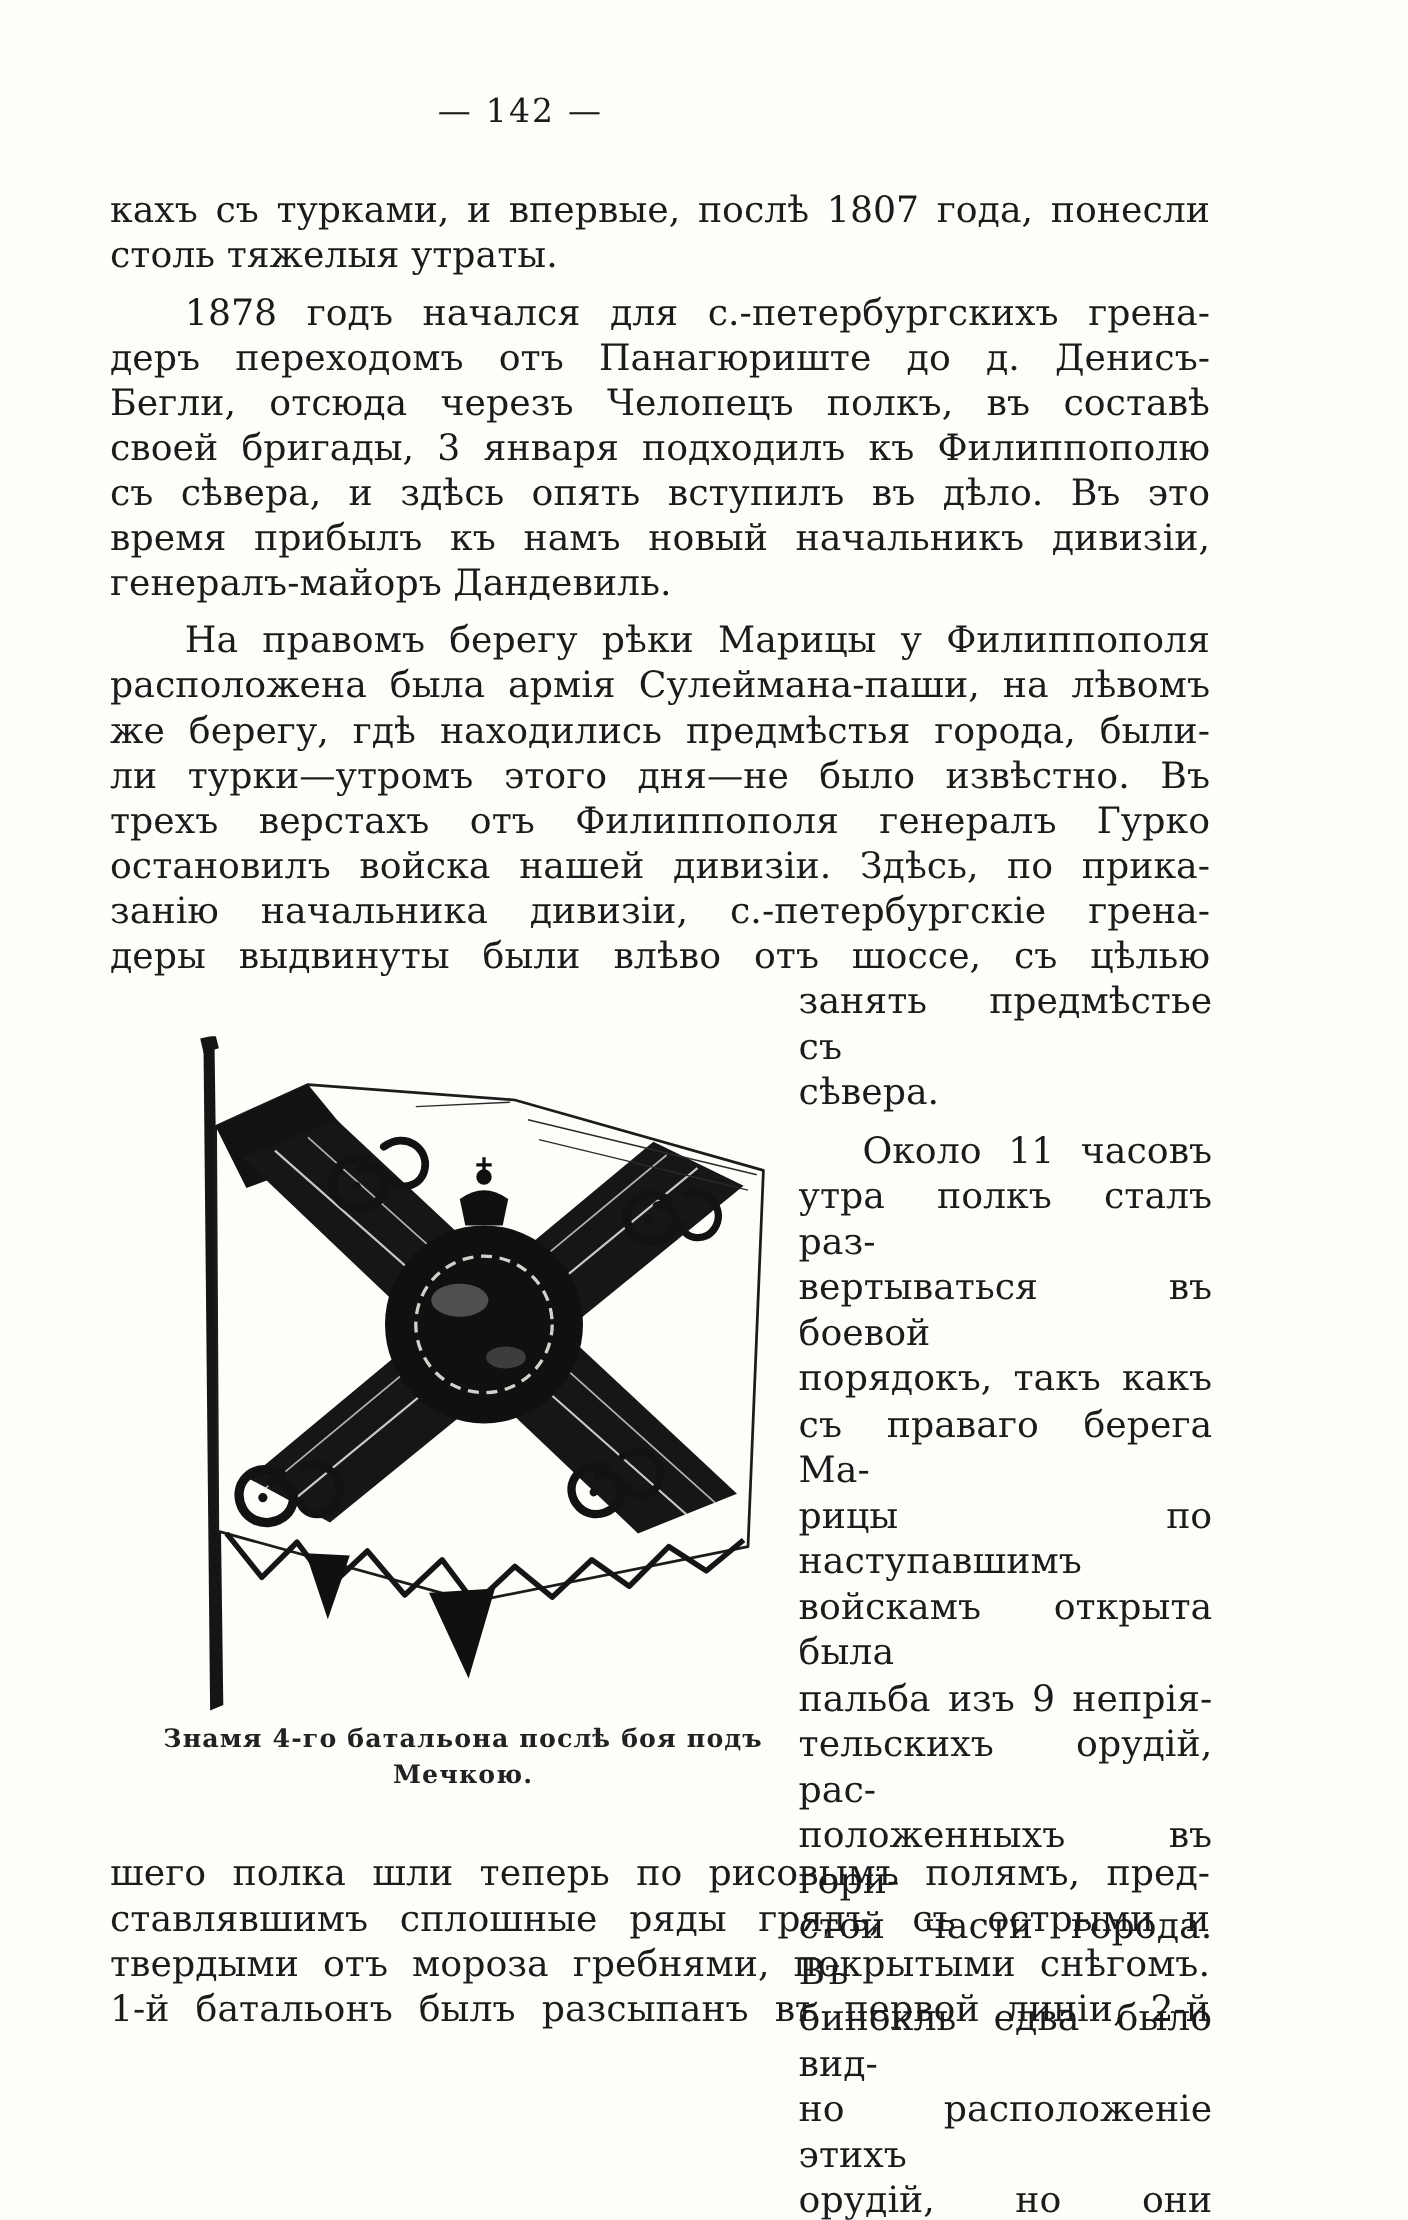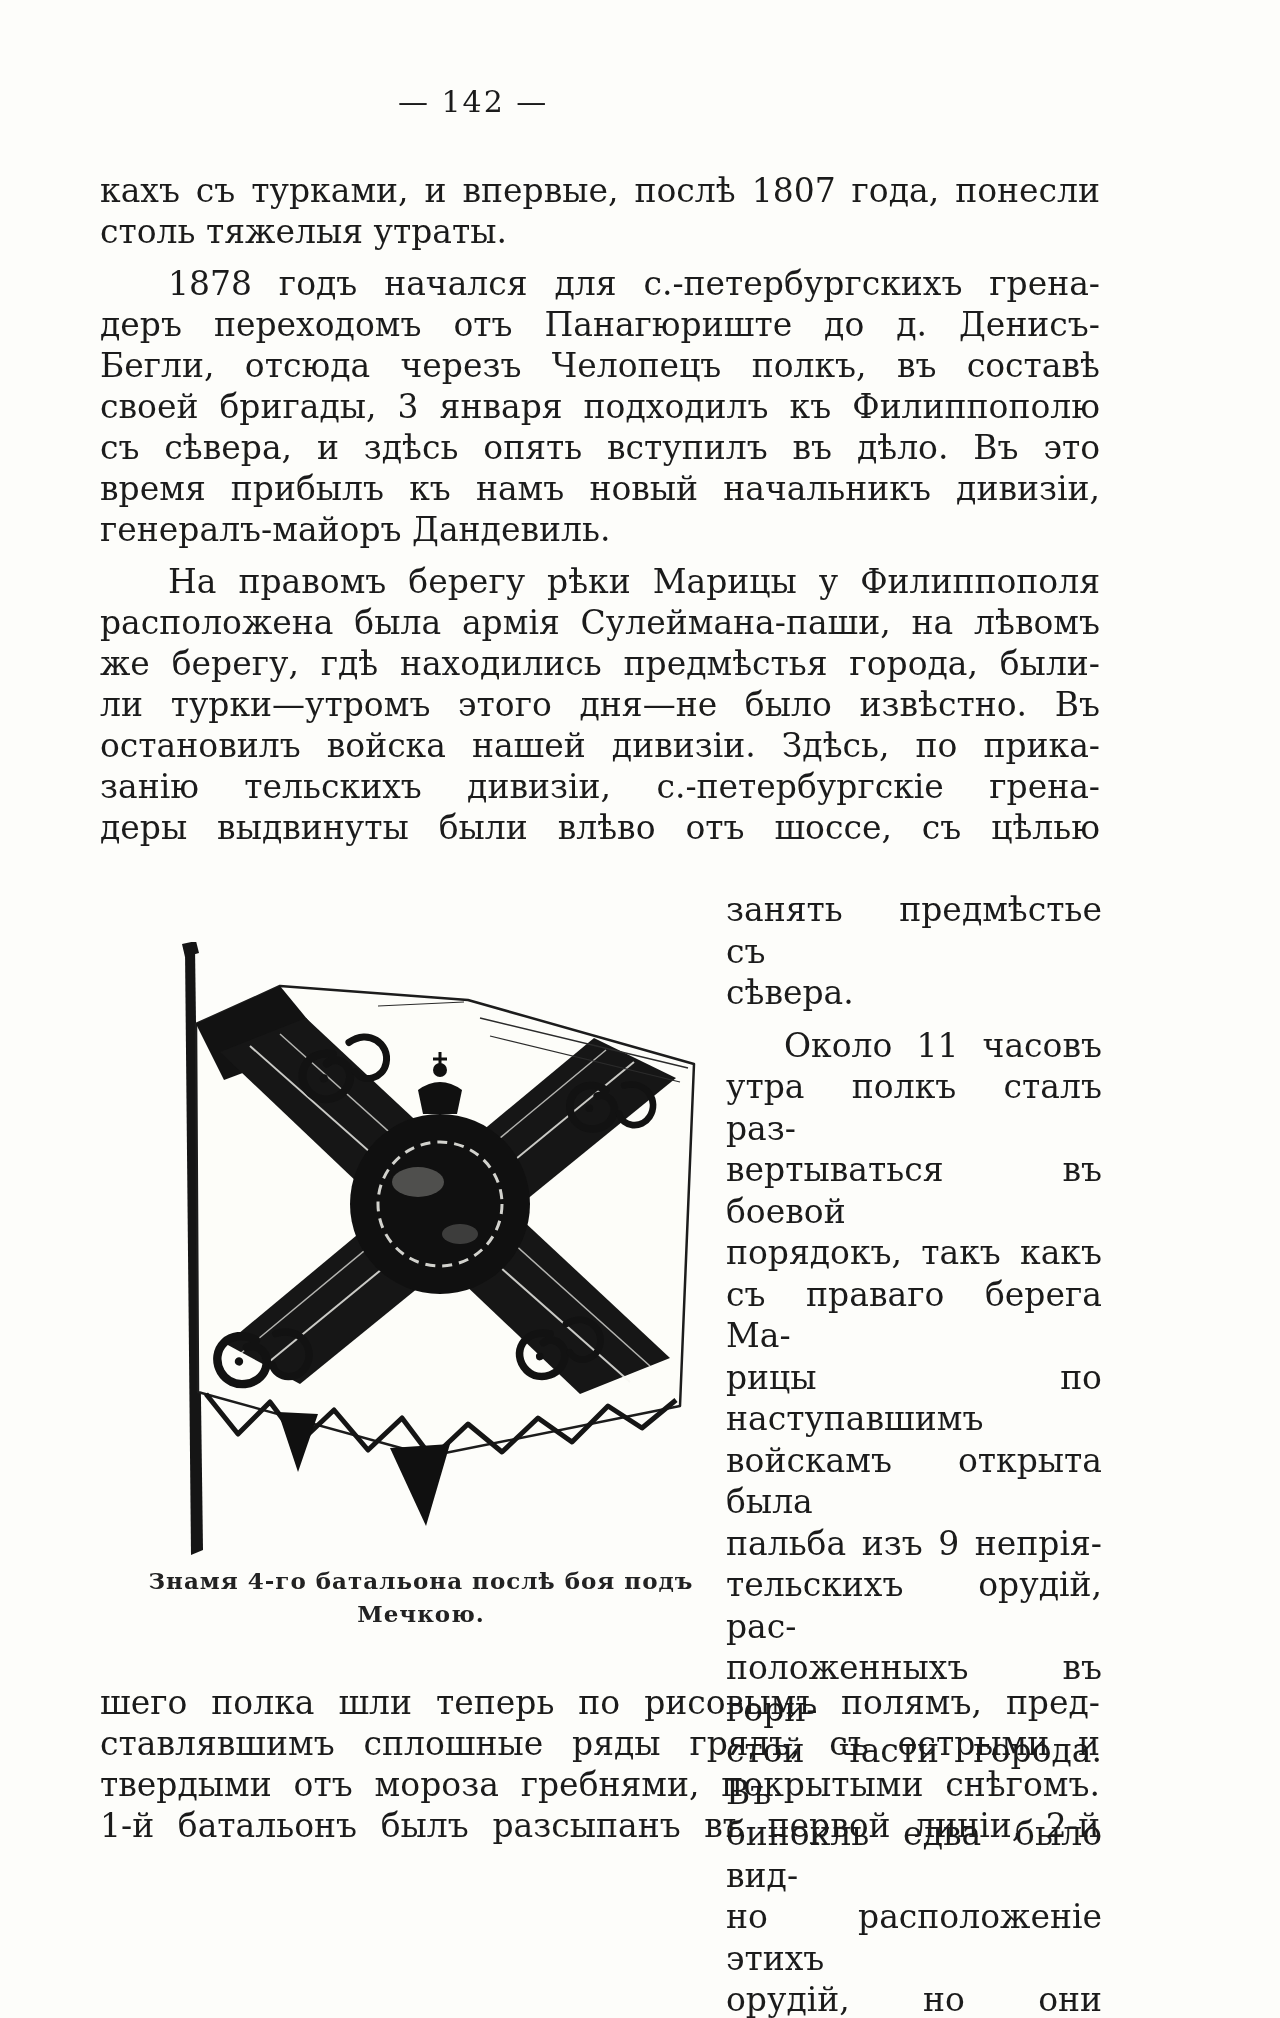--- a/index.html
+++ b/index.html
@@ -51,22 +51,23 @@
         <div class="line">своей бригады, 3 января подходилъ къ Филиппополю</div>
         <div class="line">съ сѣвера, и здѣсь опять вступилъ въ дѣло. Въ это</div>
         <div class="line">время прибылъ къ намъ новый начальникъ дивизіи,</div>
         <div class="line plain">генералъ-майоръ Дандевиль.</div>
       </div>
       <div class="para">
         <div class="line indent">На правомъ берегу рѣки Марицы у Филиппополя</div>
         <div class="line">расположена была армія Сулеймана-паши, на лѣвомъ</div>
         <div class="line">же берегу, гдѣ находились предмѣстья города, были-</div>
         <div class="line">ли турки—утромъ этого дня—не было извѣстно. Въ</div>
+        <div class="line">трехъ верстахъ отъ Филиппополя генералъ Гурко</div>
         <div class="line">остановилъ войска нашей дивизіи. Здѣсь, по прика-</div>
-        <div class="line">занію тельскихъ дивизіи, с.-петербургскіе грена-</div>
+        <div class="line">занію начальника дивизіи, с.-петербургскіе грена-</div>
         <div class="line">деры выдвинуты были влѣво отъ шоссе, съ цѣлью</div>
       </div>
     </div>
 
   <div class="figure">
     <svg viewBox="0 0 572 618" width="572" height="618" xmlns="http://www.w3.org/2000/svg">
       <defs>
         <g id="swirl">
           <path d="M0,0 C-26,-10 -44,14 -30,34 C-18,50 8,44 12,26 C15,12 2,2 -8,8" fill="none" stroke="#121212" stroke-width="8" stroke-linecap="round"></path>
           <path d="M18,-8 C40,-18 58,2 50,20 C44,34 24,36 18,22" fill="none" stroke="#121212" stroke-width="7" stroke-linecap="round"></path>

